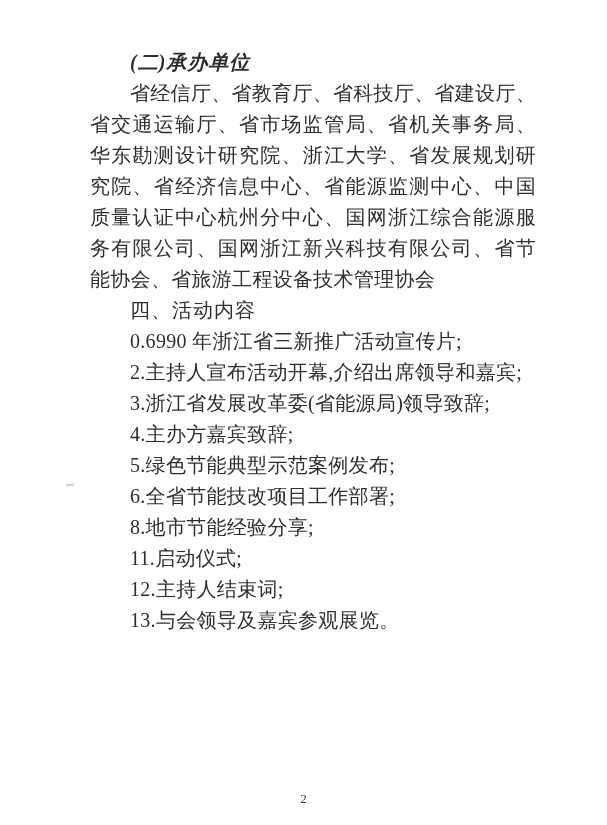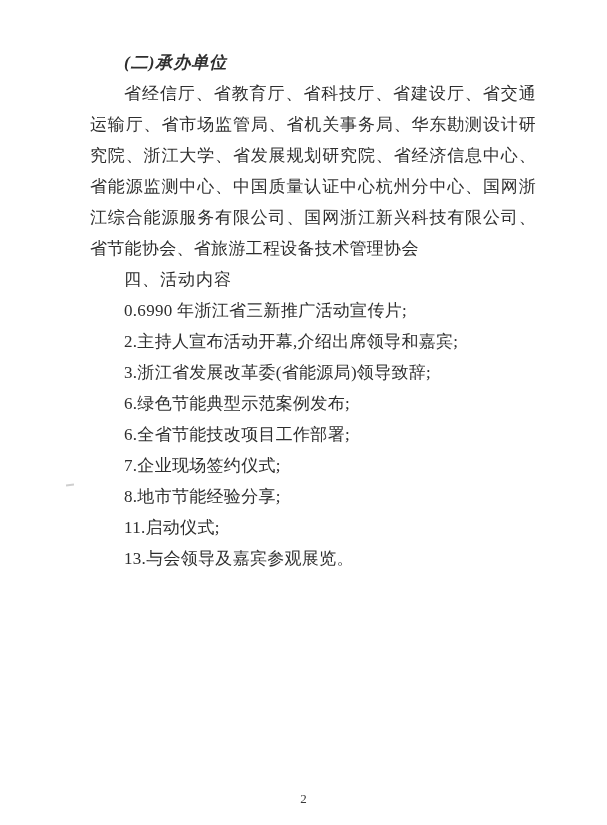--- a/index.html
+++ b/index.html
@@ -14,21 +14,21 @@
     background: #ffffff;
     overflow: hidden;
     font-family: "Liberation Serif", "DejaVu Serif", serif;
     color: #2e2e2e;
   }
   .content {
     position: absolute;
     left: 90px;
     top: 47px;
     width: 446px;
-    font-size: 17px;
+    font-size: 20px;
     line-height: 31px;
   }
   .content p {
     margin: 0;
     padding: 0;
     text-indent: 2em;
     white-space: normal;
   }
   .para {
     text-align: justify;
@@ -73,22 +73,23 @@
 <body>
 
 <div class="page">
   <div class="content">
     <p class="h-kai">(二)承办单位</p>
     <p class="para">省经信厅、省教育厅、省科技厅、省建设厅、省交通运输厅、省市场监管局、省机关事务局、华东勘测设计研究院、浙江大学、省发展规划研究院、省经济信息中心、省能源监测中心、中国质量认证中心杭州分中心、国网浙江综合能源服务有限公司、国网浙江新兴科技有限公司、省节能协会、省旅游工程设备技术管理协会</p>
     <p class="h-hei">四、活动内容</p>
     <p class="item">0.6990 年浙江省三新推广活动宣传片;</p>
     <p class="item">2.主持人宣布活动开幕,介绍出席领导和嘉宾;</p>
     <p class="item">3.浙江省发展改革委(省能源局)领导致辞;</p>
-    <p class="item">6.绿色节能典型示范案例发布;</p>
+    <p class="item">4.主办方嘉宾致辞;</p>
+    <p class="item">5.绿色节能典型示范案例发布;</p>
     <p class="item">6.全省节能技改项目工作部署;</p>
-    <p class="item">7.企业现场签约仪式;</p>
     <p class="item">8.地市节能经验分享;</p>
     <p class="item">11.启动仪式;</p>
+    <p class="item">12.主持人结束词;</p>
     <p class="item">13.与会领导及嘉宾参观展览。</p>
   </div>
   <div class="scan-artifact"></div>
   <div class="page-number">2</div>
 </div>
 
 </body></html>

